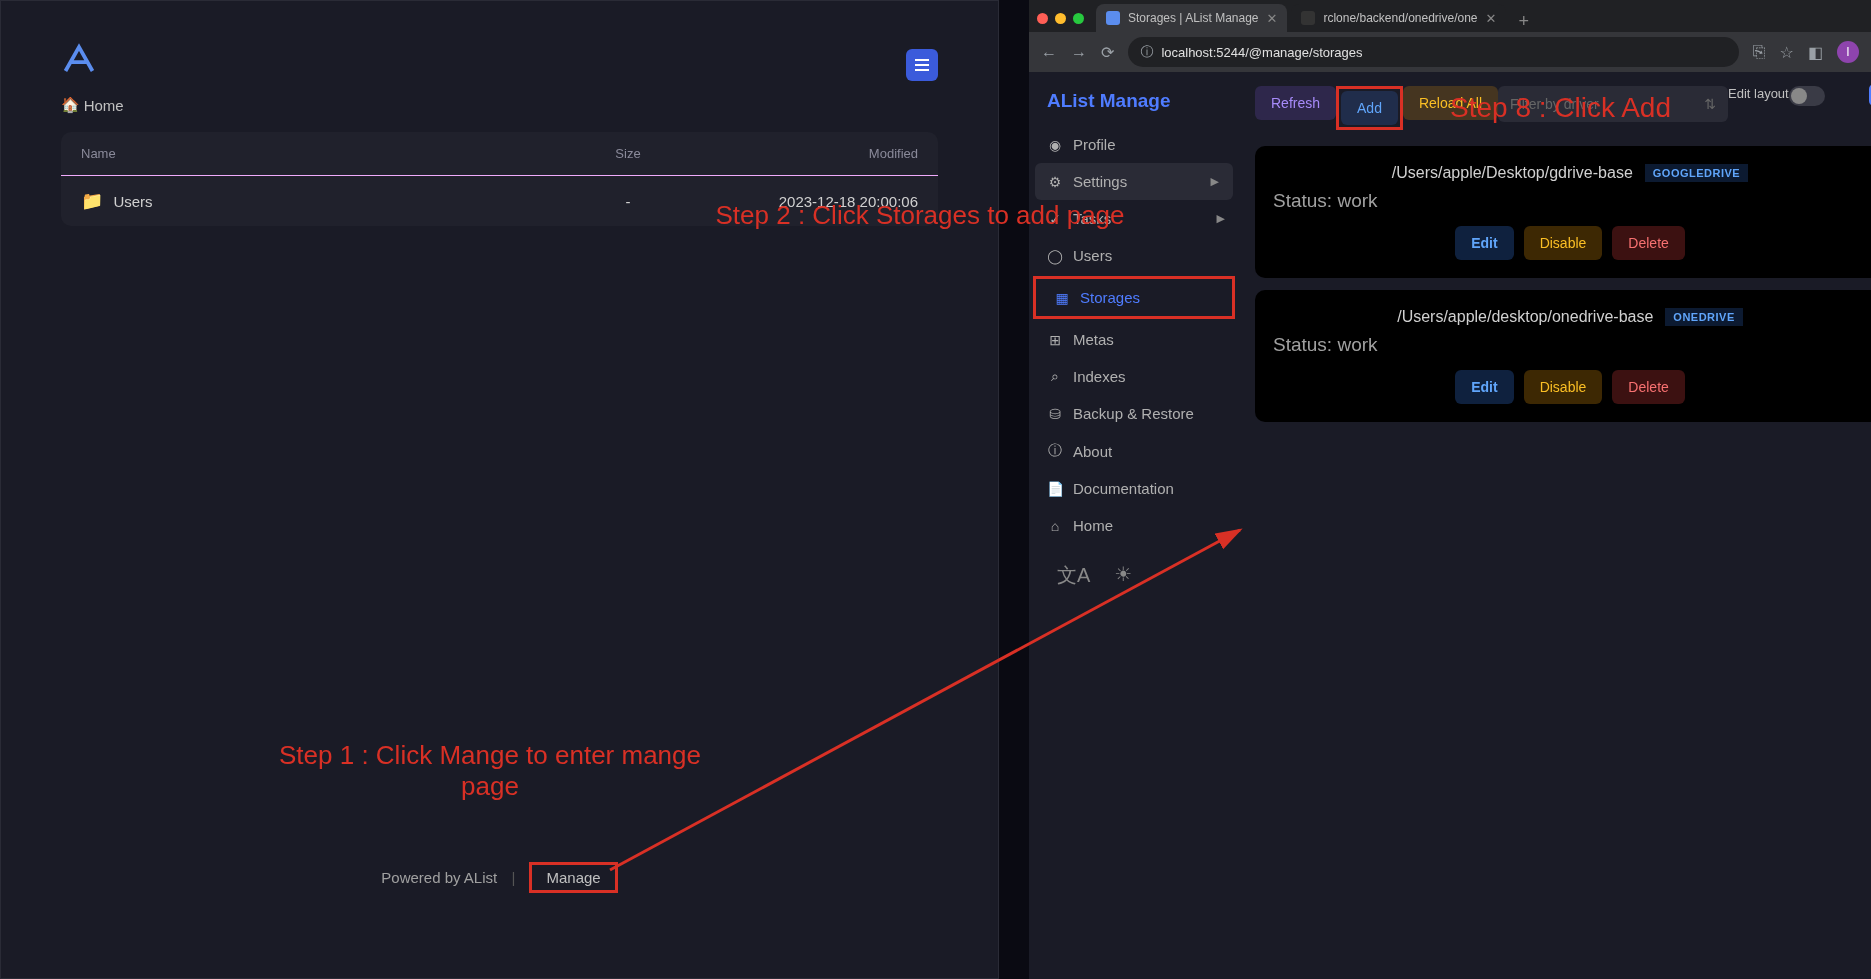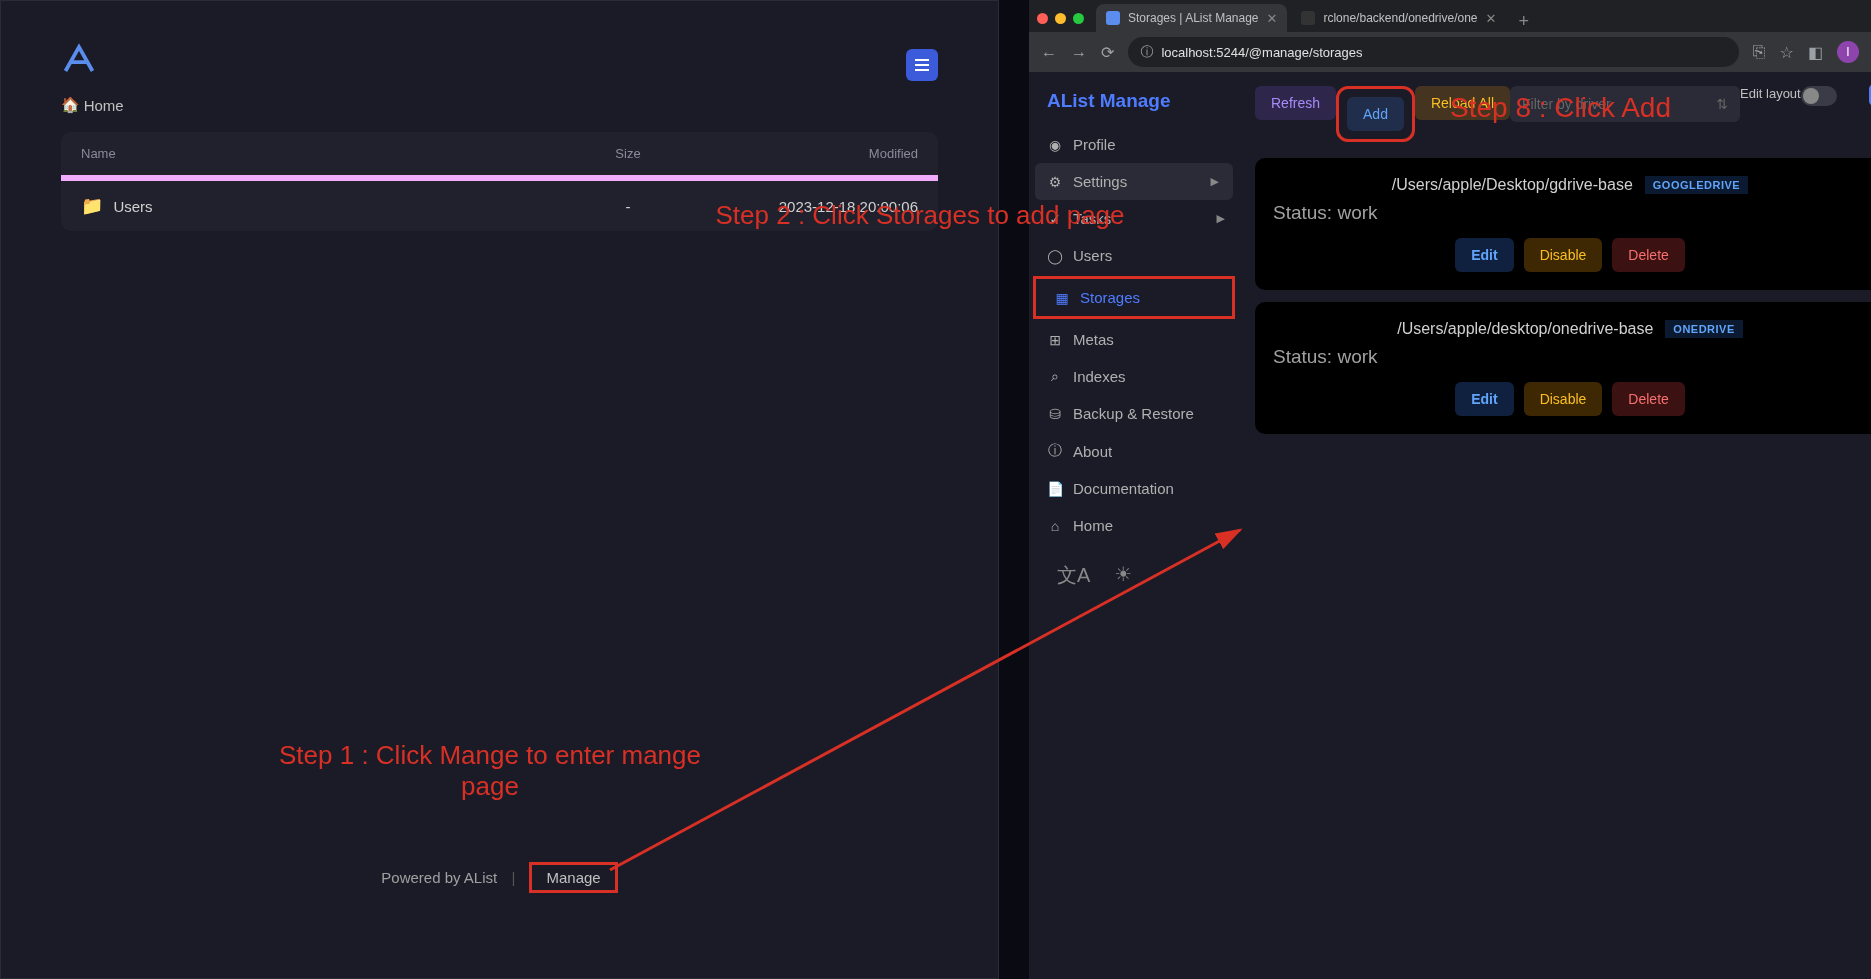--- a/index.html
+++ b/index.html
@@ -7,21 +7,21 @@
 
 
 .left-panel { position: absolute; left: 0; top: 0; width: 999px; height: 979px; background: #1a1b26; border: 1px solid #2a2b36; }
 .left-inner { padding: 40px 60px; }
 .logo { margin-bottom: 15px; }
 .logo svg { width: 36px; height: 36px; }
 .breadcrumb { display: flex; align-items: center; gap: 4px; font-size: 15px; color: #c0c0c0; margin-bottom: 18px; }
 .breadcrumb .home-emoji { font-size: 15px; }
 .view-toggle { position: absolute; top: 48px; right: 60px; background: #3b5bdb; border-radius: 6px; width: 32px; height: 32px; display: flex; align-items: center; justify-content: center; cursor: pointer; }
 .file-panel { background: #20212c; border-radius: 10px; padding: 0; overflow: hidden; }
-.file-header { display: flex; padding: 14px 20px; font-size: 13px; color: #8a8a9a; border-bottom: 6px solid #f0abfc; }
+.file-header { display: flex; padding: 14px 20px; font-size: 13px; color: #8a8a9a; border-bottom: 1px solid #f0abfc; }
 .file-row { display: flex; padding: 14px 20px; font-size: 15px; color: #d0d0d0; align-items: center; }
 .col-name { flex: 1; display: flex; align-items: center; gap: 10px; }
 .col-size { width: 140px; text-align: center; }
 .col-mod { width: 220px; text-align: right; }
 .folder-icon { color: #5b8dee; font-size: 18px; }
 .footer { position: absolute; bottom: 85px; left: 0; width: 100%; text-align: center; font-size: 15px; color: #a0a0a0; }
 .footer .divider { margin: 0 10px; color: #555; }
 .manage-link { color: #c0c0c0; text-decoration: none; }
 .manage-highlight { border: 3px solid #d93025; padding: 4px 14px; display: inline-block; }
 
@@ -57,21 +57,21 @@
 .nav-highlight { border: 3px solid #d93025; margin: 2px 4px; }
 .nav-item.settings-hover { background: #2a2b36; border-radius: 6px; margin: 0 6px; padding: 10px 12px; }
 .sidebar-bottom { display: flex; gap: 24px; padding: 18px 28px; color: #888; font-size: 20px; }
 
 .main { flex: 1; padding: 14px 16px; position: relative; }
 .toolbar { display: flex; align-items: flex-start; margin-bottom: 16px; }
 .btn { padding: 9px 16px; border-radius: 6px; font-size: 14px; border: none; cursor: pointer; font-weight: 500; }
 .btn.refresh { background: rgba(139,92,246,0.18); color: #a78bfa; }
 .btn.add { background: rgba(59,130,246,0.18); color: #60a5fa; }
 .btn.reload { background: rgba(245,158,11,0.2); color: #fbbf24; }
-.add-highlight { border: 3px solid #d93025; padding: 8px; display: inline-block; border-radius: 12px; }
+.add-highlight { border: 3px solid #d93025; padding: 2px; display: inline-block; border-radius: 0; }
 .filter { flex: 1; background: #2a2b36; border-radius: 6px; height: 36px; display: flex; align-items: center; padding: 0 12px; font-size: 14px; color: #666; justify-content: space-between; max-width: 230px; }
 .table-layout { font-size: 13px; color: #c0c0c0; text-align: center; line-height: 1.3; }
 .switch { width: 36px; height: 20px; background: #3a3b46; border-radius: 10px; position: relative; cursor: pointer; }
 .switch::after { content: ''; position: absolute; width: 16px; height: 16px; background: #888; border-radius: 50%; top: 2px; left: 2px; }
 
 .storage-card { background: #000000; border-radius: 10px; padding: 18px; margin-bottom: 12px; }
 .storage-head { display: flex; align-items: center; justify-content: center; gap: 12px; margin-bottom: 8px; }
 .storage-path { font-size: 16px; color: #d0d0d0; }
 .storage-badge { font-size: 11px; font-weight: 700; padding: 3px 8px; border-radius: 0; letter-spacing: 0.5px; }
 .badge-gd { background: rgba(59,130,246,0.2); color: #60a5fa; }

